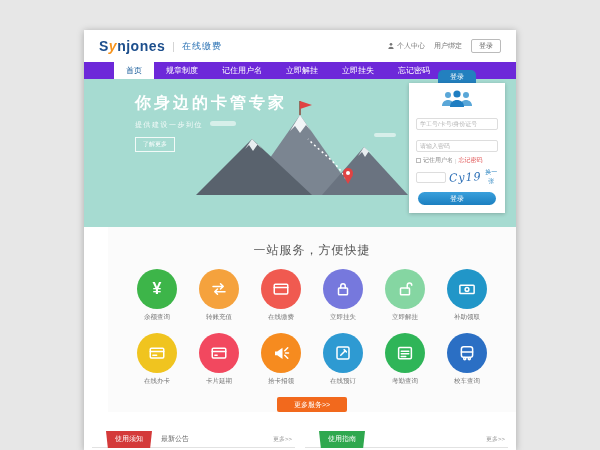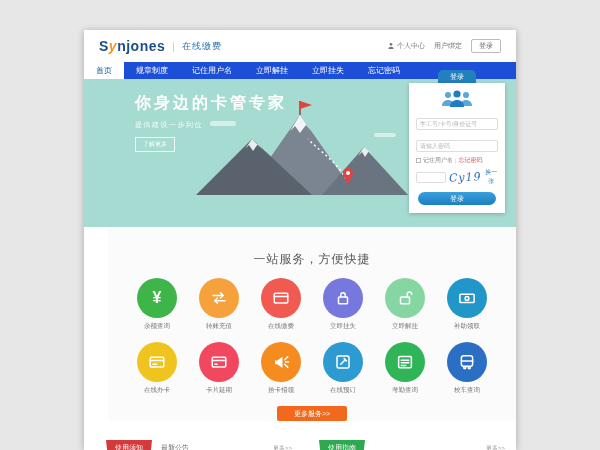--- a/index.html
+++ b/index.html
@@ -20,21 +20,21 @@
   .logo { font-size:14px; font-weight:bold; color:#1c4e8c; letter-spacing:.5px; }
   .logo .accent { color:#f7941d; font-style:italic; }
   .logo-divider { color:#ccc; font-size:10px; margin:0 7px; }
   .site-name { color:#2e74b5; font-size:9px; letter-spacing:1px; }
   .header-right { display:flex; align-items:center; gap:9px; font-size:7px; color:#777; }
   .header-link { display:flex; align-items:center; gap:2px; cursor:pointer; }
   .header-link svg { width:8px; height:8px; }
   .hdr-btn { border:1px solid #bbb; border-radius:2px; padding:1px 7px; color:#666; cursor:pointer; background:#fff; }
 
   
-  .nav { height:17px; background:#1d4ed8; display:flex; padding-left:0; }
+  .nav { height:17px; background:#6d28d9; display:flex; padding-left:30px; }
   .nav-item { font-size:8px; color:#fff; line-height:17px; padding:0 12px; cursor:pointer; }
   .nav-item.active { background:#fff; color:#155a99; }
 
   
   .hero { height:148px; background:#a6dbd1; position:relative; overflow:visible; }
   .hero-copy { position:absolute; left:51px; top:14px; color:#fff; z-index:2; }
   .headline { font-size:16px; font-weight:bold; letter-spacing:3px; }
   .sub { font-size:7px; opacity:.9; margin-top:6px; letter-spacing:1.5px; }
   .cta { display:inline-block; margin-top:7px; border:1px solid rgba(255,255,255,.85); font-size:6px; padding:2px 7px; cursor:pointer; }
   .mountains { position:absolute; left:112px; top:20px; width:216px; height:96px; }
@@ -50,21 +50,21 @@
   .checkbox { width:5px; height:5px; border:1px solid #bbb; background:#fff; flex:none; cursor:pointer; }
   .forgot { color:#e05555; cursor:pointer; }
   .login-row .sep { color:#ccc; }
   .captcha-row { display:flex; align-items:center; gap:3px; margin-bottom:6px; }
   .captcha-input { width:30px; height:11px; border:1px solid #ddd; border-radius:2px; }
   .captcha-img { font-family:"DejaVu Serif",serif; font-style:italic; font-size:11px; color:#2a6db5; letter-spacing:1px; transform:rotate(-3deg); cursor:pointer; }
   .refresh { font-size:6px; color:#2e86c1; cursor:pointer; }
   .login-submit { width:78px; height:13px; line-height:13px; margin:0 auto; background:linear-gradient(#3aa0dc,#1b7fc0); border-radius:7px; color:#fff; font-size:7px; cursor:pointer; }
 
   
-  .services { background:#fbfbfb; padding-top:24px;margin-left:24px; }
+  .services { background:#fbfbfb; padding-top:15px;margin-left:24px; }
   .section-title { text-align:center; font-size:12px; color:#555; letter-spacing:1px; }
   .svc-grid { display:grid; grid-template-columns:repeat(6,1fr); padding:10px 18px 0; row-gap:11px; }
   .svc-item { text-align:center; cursor:pointer; }
   .svc-circle { width:40px; height:40px; border-radius:50%; margin:0 auto; display:flex; align-items:center; justify-content:center; color:#fff; }
   .svc-circle svg { width:18px; height:18px; }
   .svc-circle .glyph { font-size:16px; font-weight:bold; }
   .svc-label { font-size:6.5px; color:#777; margin-top:4px; }
   .more-btn { display:block; width:70px; height:15px; line-height:15px; margin:11px auto 0; background:#f2691d; color:#fff; text-align:center; font-size:7px; border-radius:2px; border:none; cursor:pointer; font-family:inherit; }
 
   

